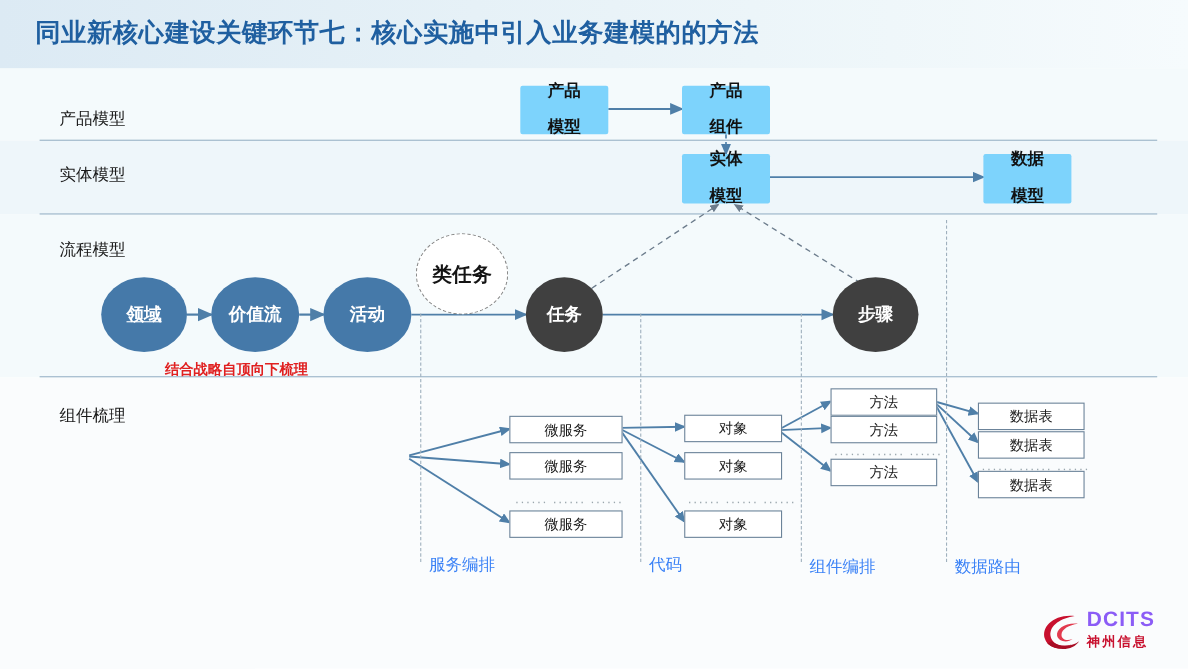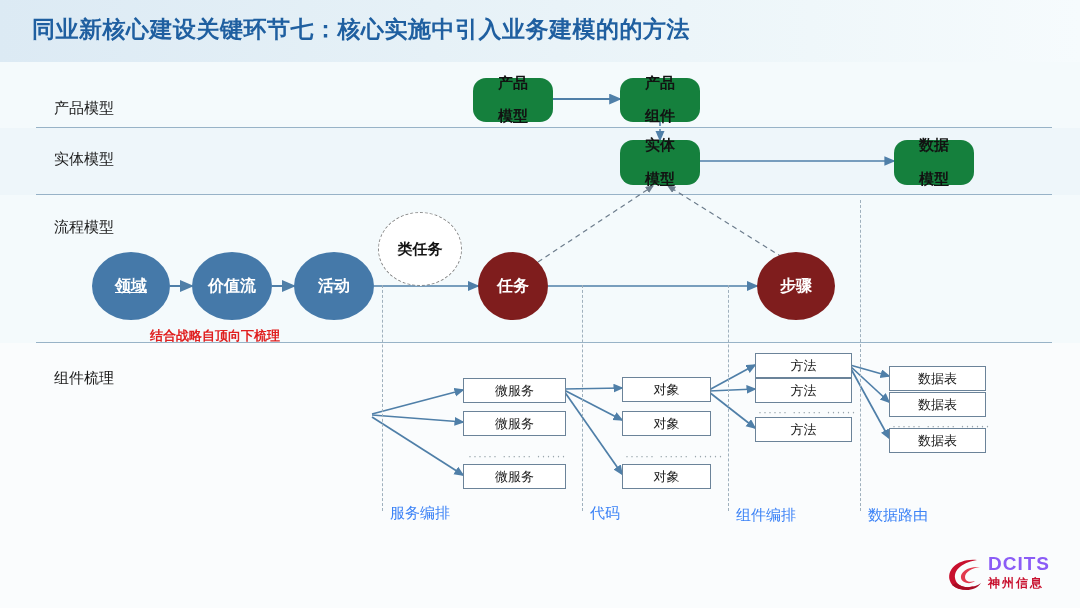--- a/index.html
+++ b/index.html
@@ -16,30 +16,30 @@
   .band{position:absolute;left:0;width:1080px;}
   .band-a{background:#f4fafc;}
   .band-b{background:#eef6fa;}
   .band-c{background:#f4fafc;}
   .band-d{background:#fafcfd;}
   .hline{position:absolute;left:36px;width:1016px;height:1px;background:#7a9bb5;opacity:.75;}
 
   .rowlabel{position:absolute;font-size:15px;color:#1a1a1a;white-space:nowrap;}
 
   
-  .mbox{position:absolute;background:#15803d;border-radius:13px;color:#121212;
+  .mbox{position:absolute;background:#7dd3fc;border-radius:2px;color:#121212;
     font-size:15px;font-weight:bold;line-height:1.12;display:flex;align-items:center;
     justify-content:center;text-align:center;}
   .mbox span{display:block;}
 
   
   .circ{position:absolute;border-radius:50%;display:flex;align-items:center;justify-content:center;
     color:#ffffff;font-weight:bold;text-align:center;}
   .circ-dark{background:#4579a9;}
-  .circ-light{background:#7f1d1d;text-align:center;}
+  .circ-light{background:#404040;text-align:center;}
   .circ-dashed{background:#ffffff;border:1px dashed #8a8a8a;color:#141414;}
 
   
   .rbox{position:absolute;background:#ffffff;border:1px solid #6b8399;
     display:flex;align-items:center;justify-content:center;font-size:13px;color:#1a1a1a;}
 
   .dots{position:absolute;font-size:12px;color:#9aa6ad;letter-spacing:1px;white-space:nowrap;}
 
   .vdash{position:absolute;width:0;border-left:1px dashed #9fb0bd;}
   .collabel{position:absolute;font-size:15px;color:#3b82f6;white-space:nowrap;}
@@ -141,21 +141,21 @@
   </div>
 
   <div class="mbox" style="left:894px;top:140px;width:80px;height:45px;">
     <span><span>数据</span><br>
           <span>模型</span></span>
   </div>
 
   <div class="circ circ-dark" style="left:92px;top:252px;width:78px;height:68px;font-size:16px;text-decoration:underline;">领域</div>
   <div class="circ circ-dark" style="left:192px;top:252px;width:80px;height:68px;font-size:16px;">价值流</div>
   <div class="circ circ-dark" style="left:294px;top:252px;width:80px;height:68px;font-size:16px;">活动</div>
-  <div class="circ circ-dashed" style="left:378px;top:212px;width:82px;height:72px;font-size:15px;">类任务</div>
+  <div class="circ circ-dashed" style="left:378px;top:212px;width:82px;height:72px;font-size:18px;">类任务</div>
   <div class="circ circ-light" style="left:478px;top:252px;width:70px;height:68px;font-size:16px;">任务</div>
   <div class="circ circ-light" style="left:757px;top:252px;width:78px;height:68px;font-size:16px;">步骤</div>
 
   <div class="rednote note-sm" style="left:150px;top:327px;">结合战略自顶向下梳理</div>
 
 
 
   <div class="rbox" style="left:463px;top:378px;width:101px;height:23px;">微服务</div>
   <div class="rbox" style="left:463px;top:411px;width:101px;height:23px;">微服务</div>
   <div class="dots" style="left:468px;top:449px;">······  ······  ······</div>

